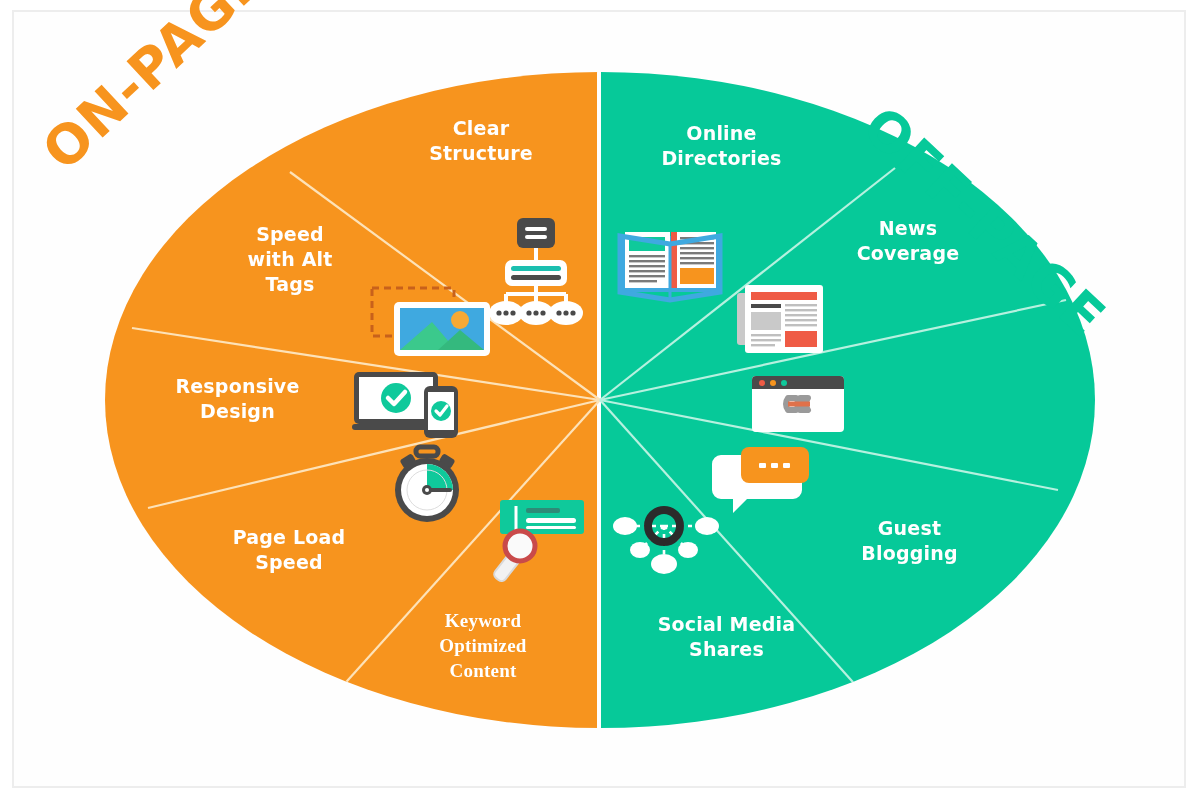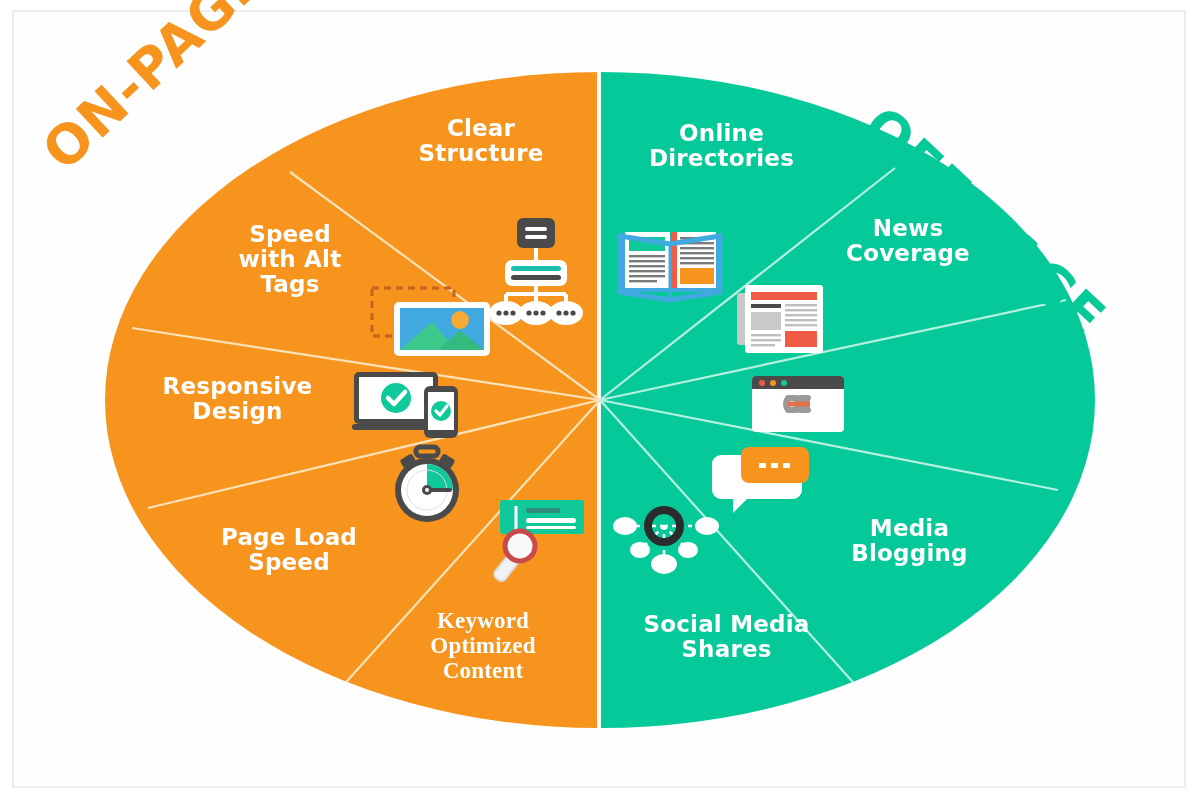--- a/index.html
+++ b/index.html
@@ -36,21 +36,21 @@
     position: absolute;
     left: 0;
     top: 0;
   }
 
   
   .sector-label {
     position: absolute;
     color: #ffffff;
     font-weight: bold;
-    font-size: 23px;
+    font-size: 19px;
     line-height: 25px;
     text-align: center;
     letter-spacing: 0.2px;
     white-space: pre-line;
     text-shadow: 0 0 1px rgba(0,0,0,0.04);
   }
   .sector-label.tight { line-height: 24px; }
 
   
   .banner {
@@ -298,21 +298,21 @@
 Optimized
 Content</div>
 
     <div class="sector-label" style="left:624px; top:121px; width:195px;">Online
 Directories</div>
 
     <div class="sector-label" style="left:813px; top:216px; width:190px;">News
 Coverage</div>
 
 
-    <div class="sector-label" style="left:812px; top:516px; width:195px;">Media
+    <div class="sector-label" style="left:812px; top:516px; width:195px;">Guest
 Blogging</div>
 
     <div class="sector-label" style="left:624px; top:612px; width:205px;">Social Media
 Shares</div>
 
     <div class="banner" id="banner-on">ON-PAGE</div>
 
     <div class="banner" id="banner-off">OFF-PAGE</div>
 
   </div>

